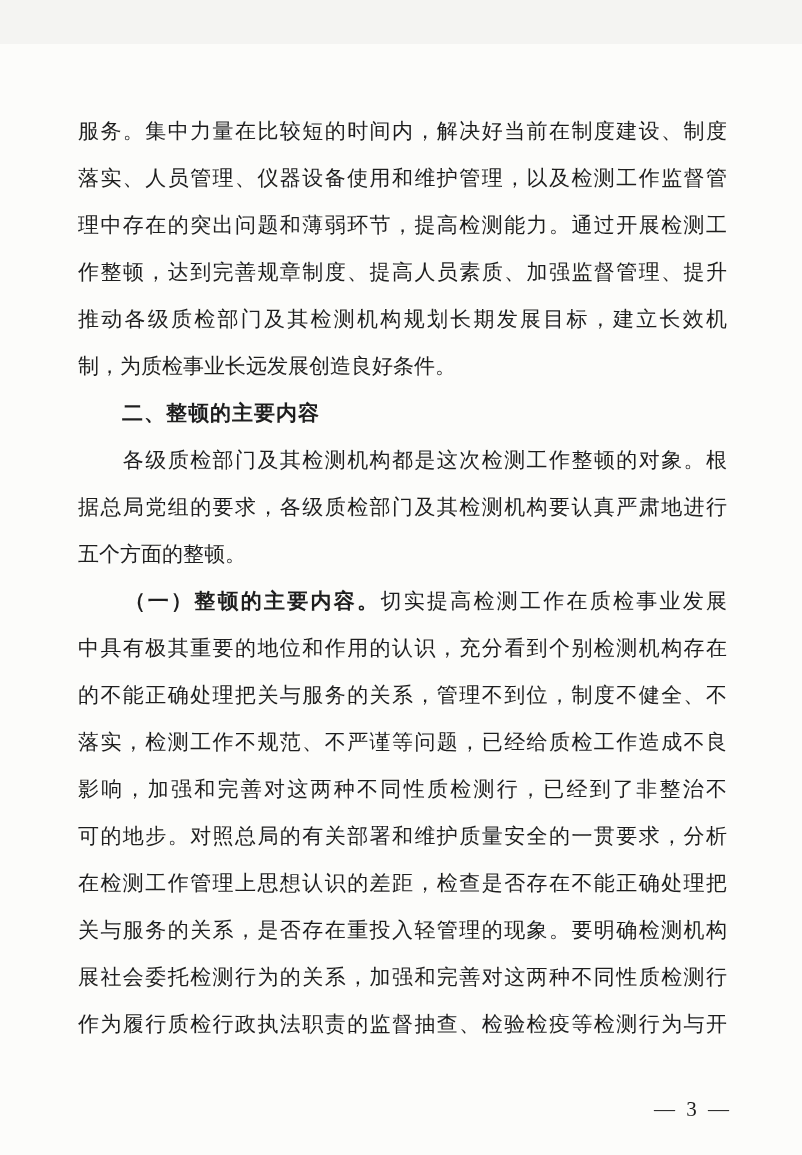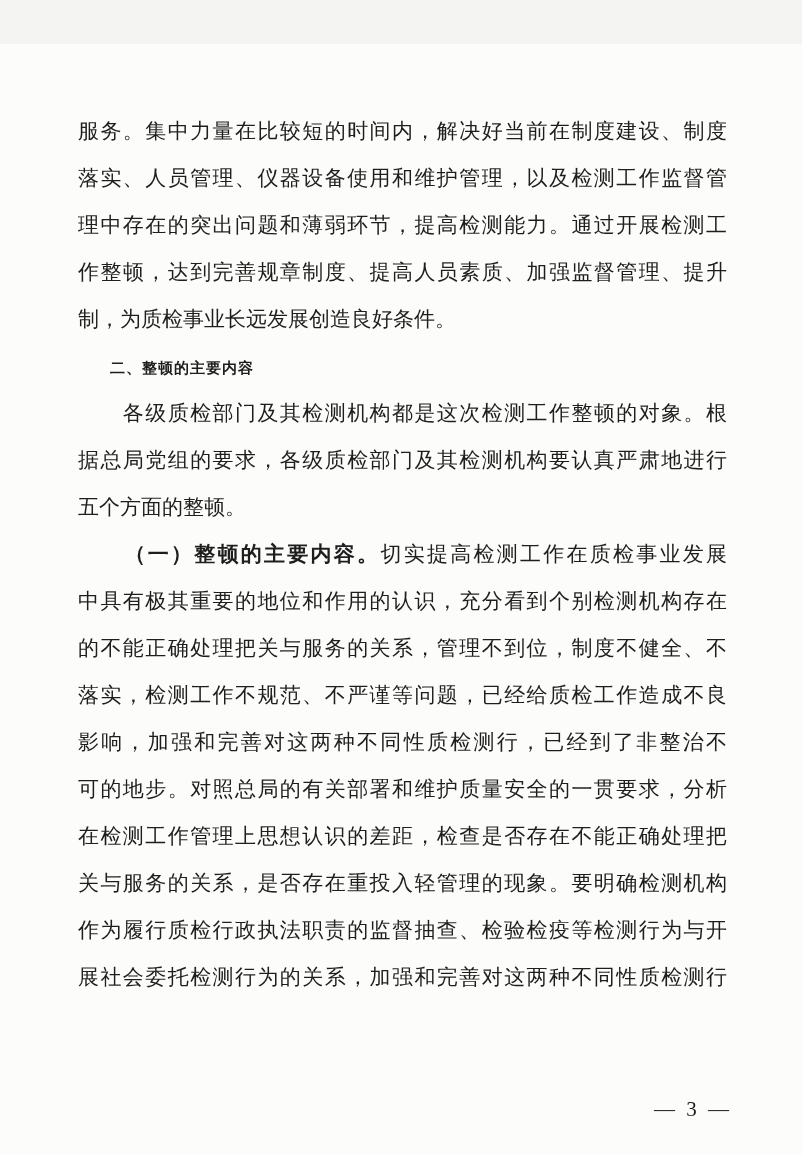--- a/index.html
+++ b/index.html
@@ -32,21 +32,21 @@
     overflow: hidden;
   }
   .line.para-end {
     text-align-last: left;
   }
   .seg-bold {
     font-weight: bold;
   }
   .line.heading .seg-bold {
     font-family: Liberation Mono, monospace;
-    font-size: 15px;
+    font-size: 21px;
     letter-spacing: 1px;
   }
   .page-number {
     position: absolute;
     top: 1053px;
     right: 70px;
     font-size: 21px;
     letter-spacing: 3px;
     color: #1e1e1e;
     font-family: "Liberation Serif", "DejaVu Serif", serif;
@@ -54,30 +54,31 @@
 </style>
 </head>
 <body>
 
 <div class="page">
   <div class="text-block">
       <div class="line"><span>服务。集中力量在比较短的时间内，解决好当前在制度建设、制度</span></div>
       <div class="line"><span>落实、人员管理、仪器设备使用和维护管理，以及检测工作监督管</span></div>
       <div class="line"><span>理中存在的突出问题和薄弱环节，提高检测能力。通过开展检测工</span></div>
       <div class="line"><span>作整顿，达到完善规章制度、提高人员素质、加强监督管理、提升</span></div>
+      <div class="line"><span>推动各级质检部门及其检测机构规划长期发展目标，建立长效机</span></div>
       <div class="line para-end"><span>制，为质检事业长远发展创造良好条件。</span></div>
       <div class="line para-end heading"><span class="seg-bold">　　二、整顿的主要内容</span></div>
       <div class="line"><span>　　各级质检部门及其检测机构都是这次检测工作整顿的对象。根</span></div>
       <div class="line"><span>据总局党组的要求，各级质检部门及其检测机构要认真严肃地进行</span></div>
       <div class="line para-end"><span>五个方面的整顿。</span></div>
       <div class="line"><span class="seg-bold">　　（一）整顿的主要内容。</span><span>切实提高检测工作在质检事业发展</span></div>
       <div class="line"><span>中具有极其重要的地位和作用的认识，充分看到个别检测机构存在</span></div>
       <div class="line"><span>的不能正确处理把关与服务的关系，管理不到位，制度不健全、不</span></div>
       <div class="line"><span>落实，检测工作不规范、不严谨等问题，已经给质检工作造成不良</span></div>
       <div class="line"><span>影响，加强和完善对这两种不同性质检测行，已经到了非整治不</span></div>
       <div class="line"><span>可的地步。对照总局的有关部署和维护质量安全的一贯要求，分析</span></div>
       <div class="line"><span>在检测工作管理上思想认识的差距，检查是否存在不能正确处理把</span></div>
       <div class="line"><span>关与服务的关系，是否存在重投入轻管理的现象。要明确检测机构</span></div>
+      <div class="line"><span>展社会委托检测行为的关系，加强和完善对这两种不同性质检测行</span></div>
       <div class="line"><span>作为履行质检行政执法职责的监督抽查、检验检疫等检测行为与开</span></div>
-      <div class="line"><span>展社会委托检测行为的关系，加强和完善对这两种不同性质检测行</span></div>
     </div>
   <div class="page-number">— 3 —</div>
 </div>
 
 </body></html>

